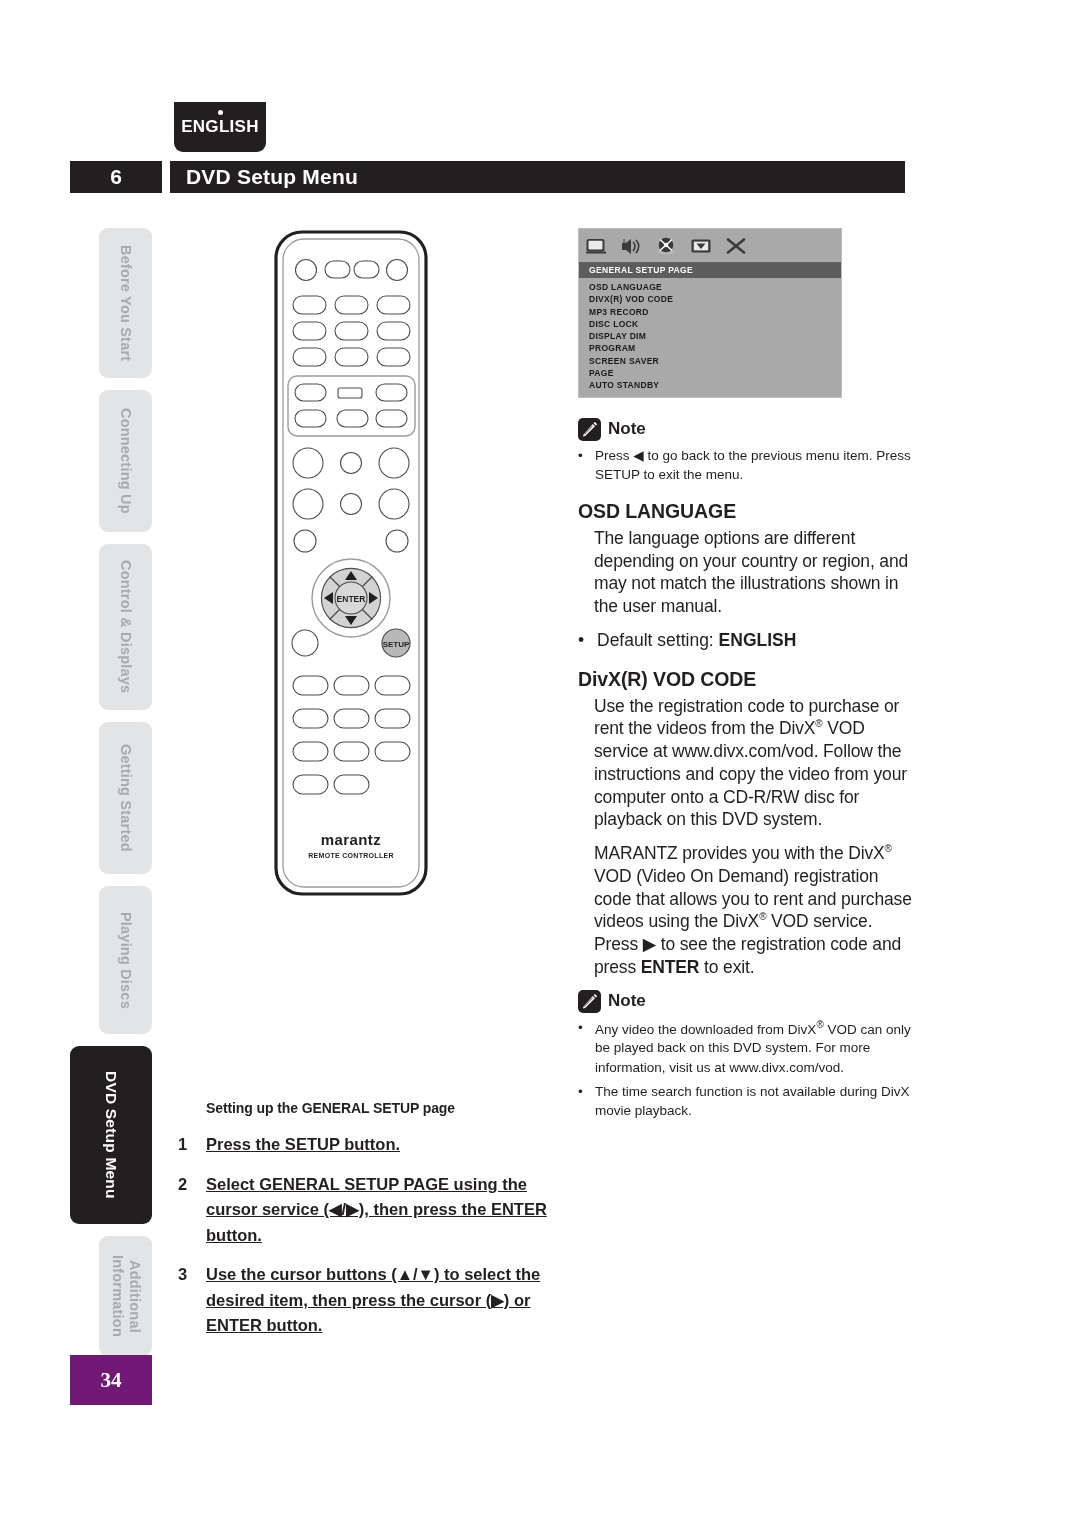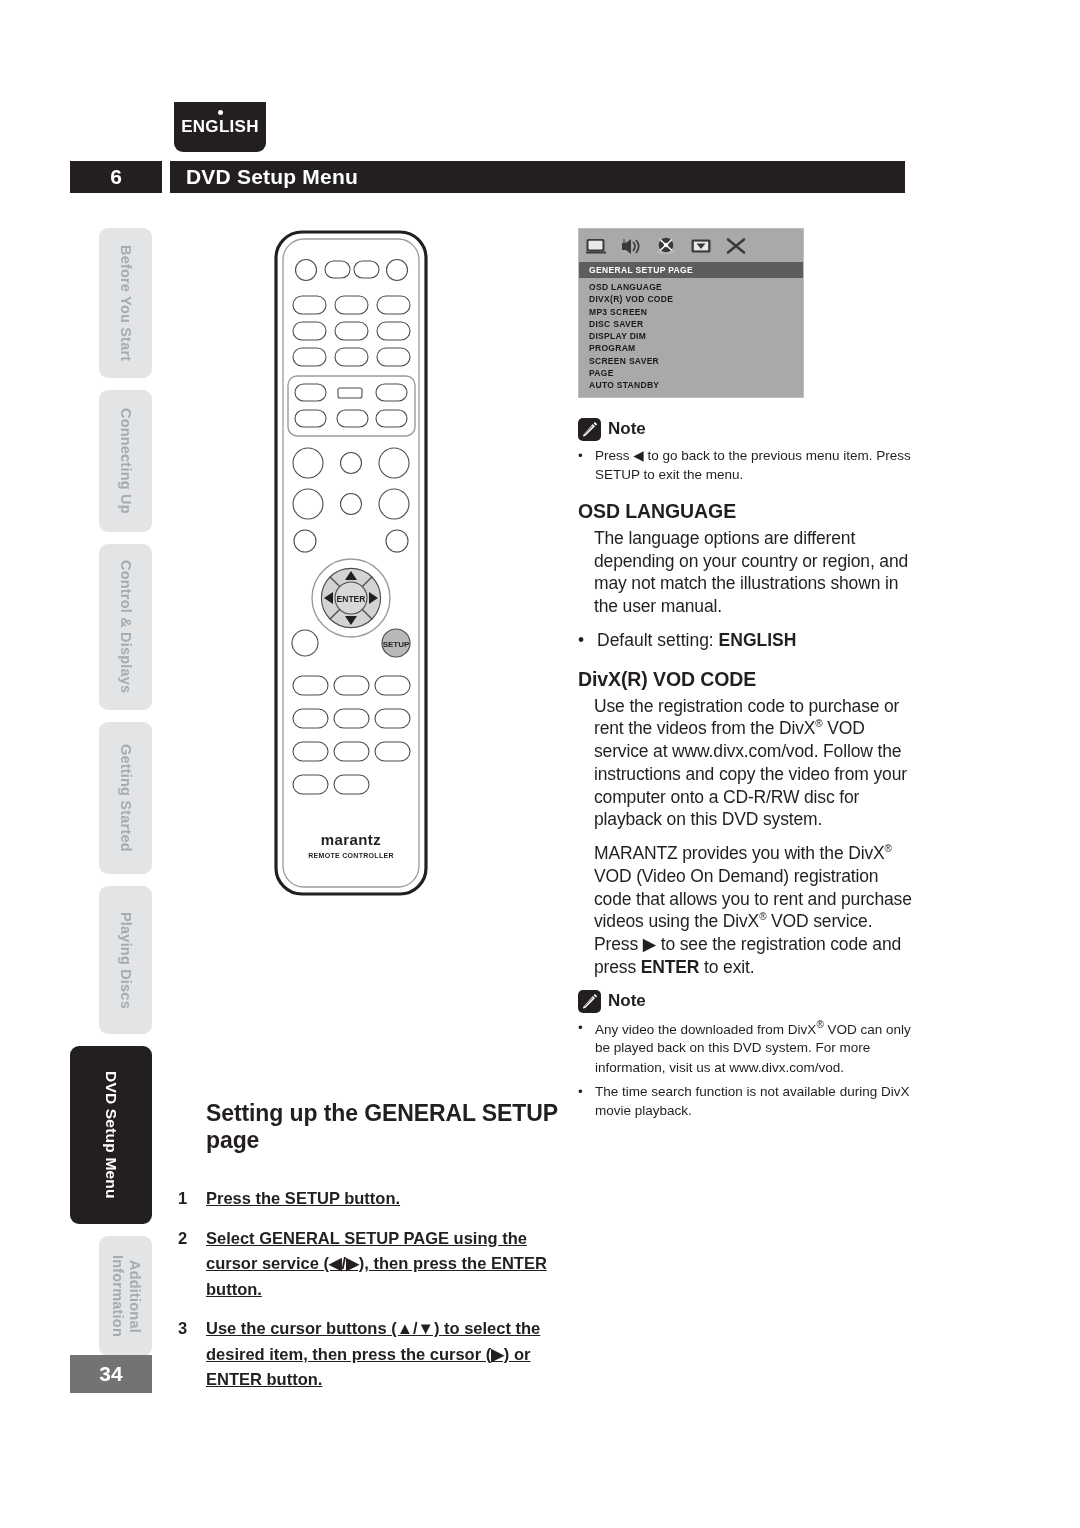--- a/index.html
+++ b/index.html
@@ -94,45 +94,45 @@
     text-orientation: mixed;
     white-space: pre-line;
     text-align: center;
     line-height: 1.18;
   }
 
   
   #page-number {
     position: absolute;
     left: 70px; top: 1355px;
-    width: 82px; height: 38px;
-    background: #737373;
+    width: 82px; height: 50px;
+    background: #701a75;
     color: #ffffff;
     font-size: 21px; font-weight: bold;
-    display: flex; align-items: center; justify-content: center;
+    display: flex; align-items: center; justify-content: center; font-family: Liberation Serif, serif;
   }
 
   
   #remote-wrap {
     position: absolute;
     left: 272px; top: 228px;
     width: 160px; height: 670px;
   }
 
   
   #left-col {
     position: absolute;
     left: 178px; top: 1100px;
     width: 380px;
   }
   #setup-heading {
-    font-size: 23px;
+    font-size: 14px;
     font-weight: bold;
     letter-spacing: -0.1px;
-    margin: 0 0 32px 28px;
+    margin: 0 0 16px 28px;
   }
   .step {
     display: flex;
     margin-bottom: 14px;
     font-size: 16.5px;
     font-weight: bold;
     line-height: 1.55;
   }
   .step .step-num {
     width: 28px;
@@ -142,21 +142,21 @@
 
   
   #right-col {
     position: absolute;
     left: 578px; top: 228px;
     width: 340px;
   }
 
   
   #osd-screen {
-    width: 226px;
+    width: 264px;
     background: #a9a9a9;
     border: 1px solid #bdbdbd;
     margin-bottom: 20px;
   }
   #osd-iconbar {
     height: 33px;
     display: flex;
     align-items: center;
     padding: 0 6px;
     gap: 13px;
@@ -418,22 +418,22 @@
       <span class="osd-icon">
         <svg width="22" height="20" viewBox="0 0 22 20">
             <path d="M3 3.5 L19 16.5 M19 3.5 L3 16.5" stroke="#3a3a3a" stroke-width="2.6" stroke-linecap="round"></path>
           </svg>
       </span>
     </div>
     <div id="osd-pagetitle">GENERAL SETUP PAGE</div>
     <div id="osd-list">
         <div class="osd-item">OSD LANGUAGE</div>
         <div class="osd-item">DIVX(R) VOD CODE</div>
-        <div class="osd-item">MP3 SCREEN</div>
-        <div class="osd-item">DISC SAVER</div>
+        <div class="osd-item">MP3 RECORD</div>
+        <div class="osd-item">DISC LOCK</div>
         <div class="osd-item">DISPLAY DIM</div>
         <div class="osd-item">PROGRAM</div>
         <div class="osd-item">SCREEN SAVER</div>
         <div class="osd-item">PAGE</div>
         <div class="osd-item">AUTO STANDBY</div>
       </div>
   </div>
 
   <div class="note-block">
     <div class="note-head">

